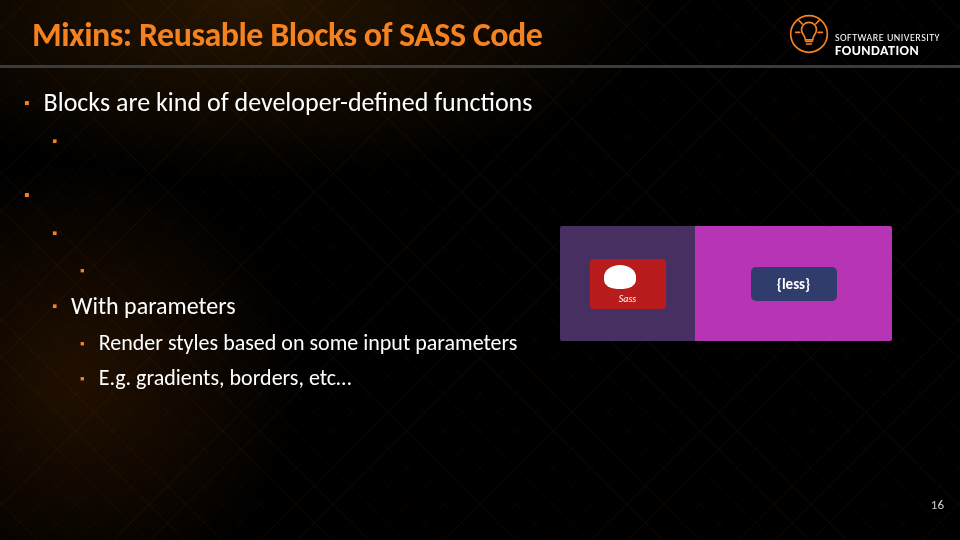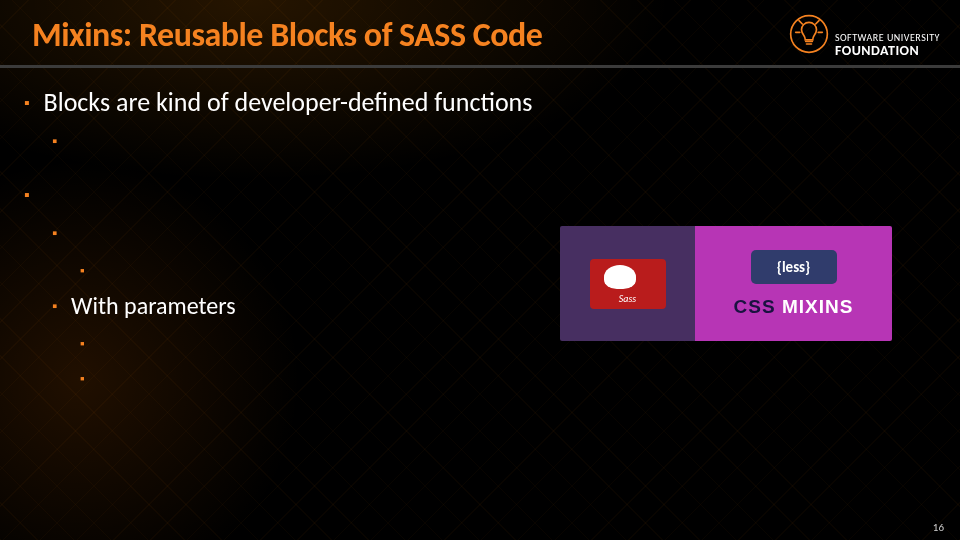--- a/index.html
+++ b/index.html
@@ -114,22 +114,22 @@
     font-weight: 900;
     font-size: 19px;
     letter-spacing: 1px;
   }
   .mixins-label .css { color: #1a1240; }
   .mixins-label .mix { color: #fff; }
 
   .page-num {
     position: absolute;
     right: 16px;
-    bottom: 6px;
-    font-size: 11px;
+    bottom: 28px;
+    font-size: 13px;
     color: #ccc;
     text-align: center;
   }
 </style>
 </head>
 <body>
 
 <div class="title-bar">
   <div class="title">Mixins: Reusable Blocks of SASS Code</div>
   <div class="logo">
@@ -166,32 +166,30 @@
     </div>
   <div class="b3">
       <span class="bullet">▪</span>
     </div>
   <div class="b2">
       <span class="bullet">▪</span>
       <span>With parameters</span>
     </div>
   <div class="b3">
       <span class="bullet">▪</span>
+      <span>Render styles based on some input parameters</span>
     </div>
   <div class="b3">
       <span class="bullet">▪</span>
+      <span>E.g. gradients, borders, etc…</span>
     </div>
 </div>
 
 <div class="illus">
   <div class="illus-left">
     <div class="sass-badge">Sass</div>
   </div>
   <div class="illus-right">
     <div class="less-box">{less}</div>
-    <div class="mixins-label">
-      <span class="css">CSS</span>
-      <span class="mix">MIXINS</span>
-    </div>
   </div>
 </div>
 
 <div class="page-num">16</div>
 
 </body></html>

